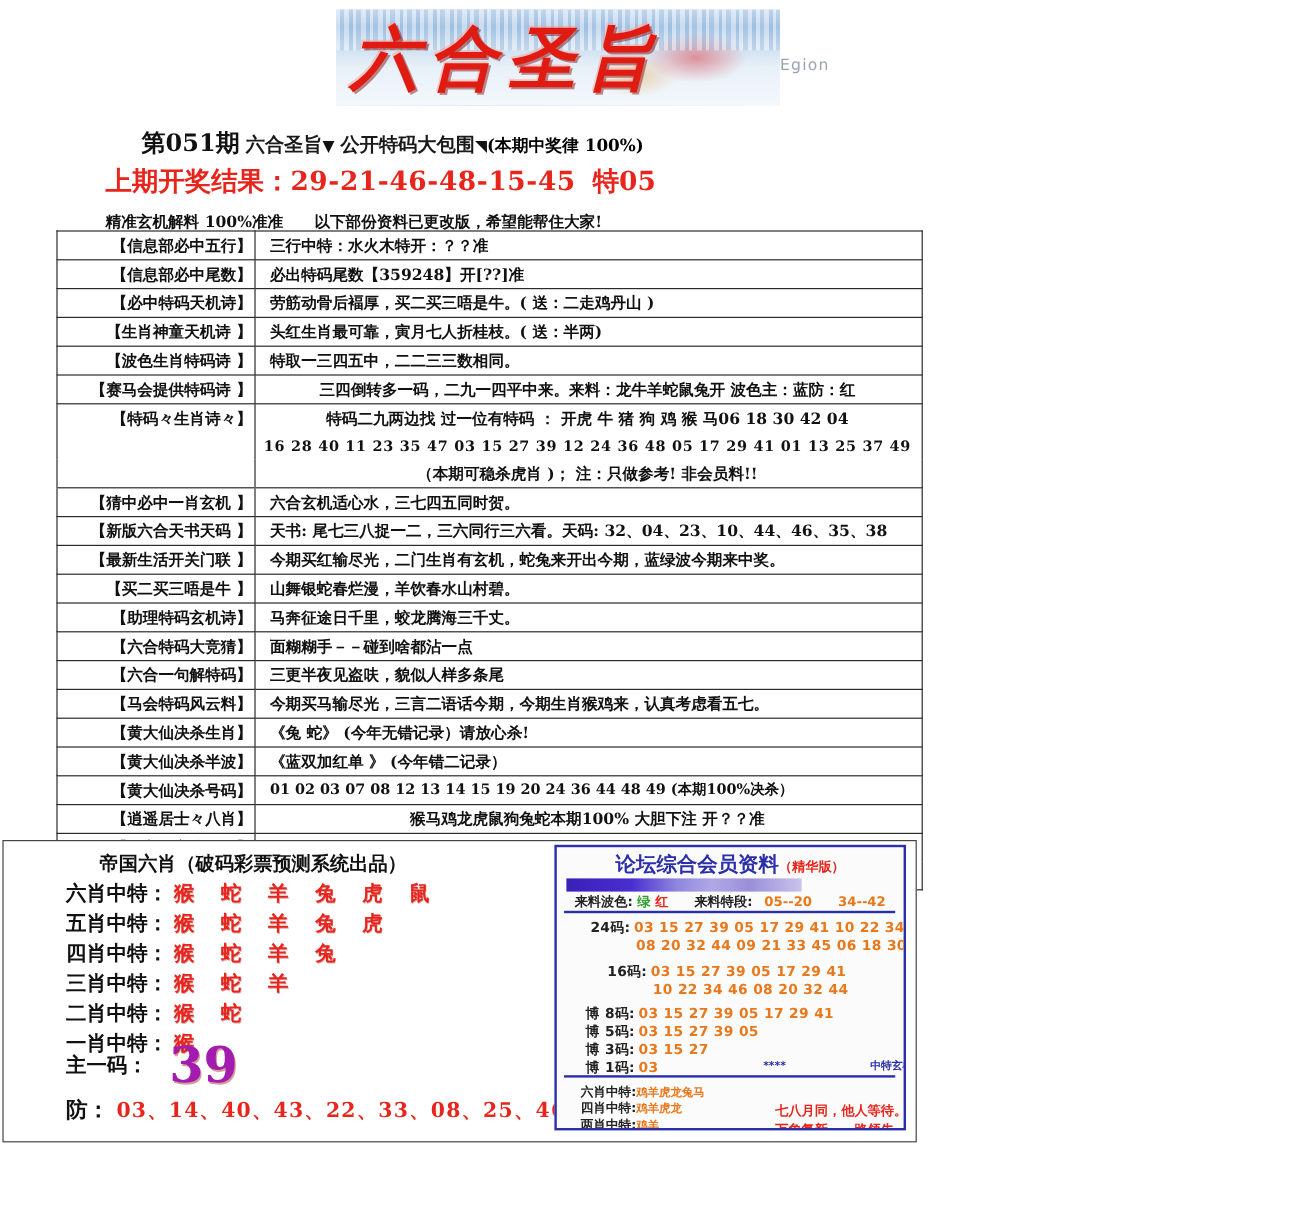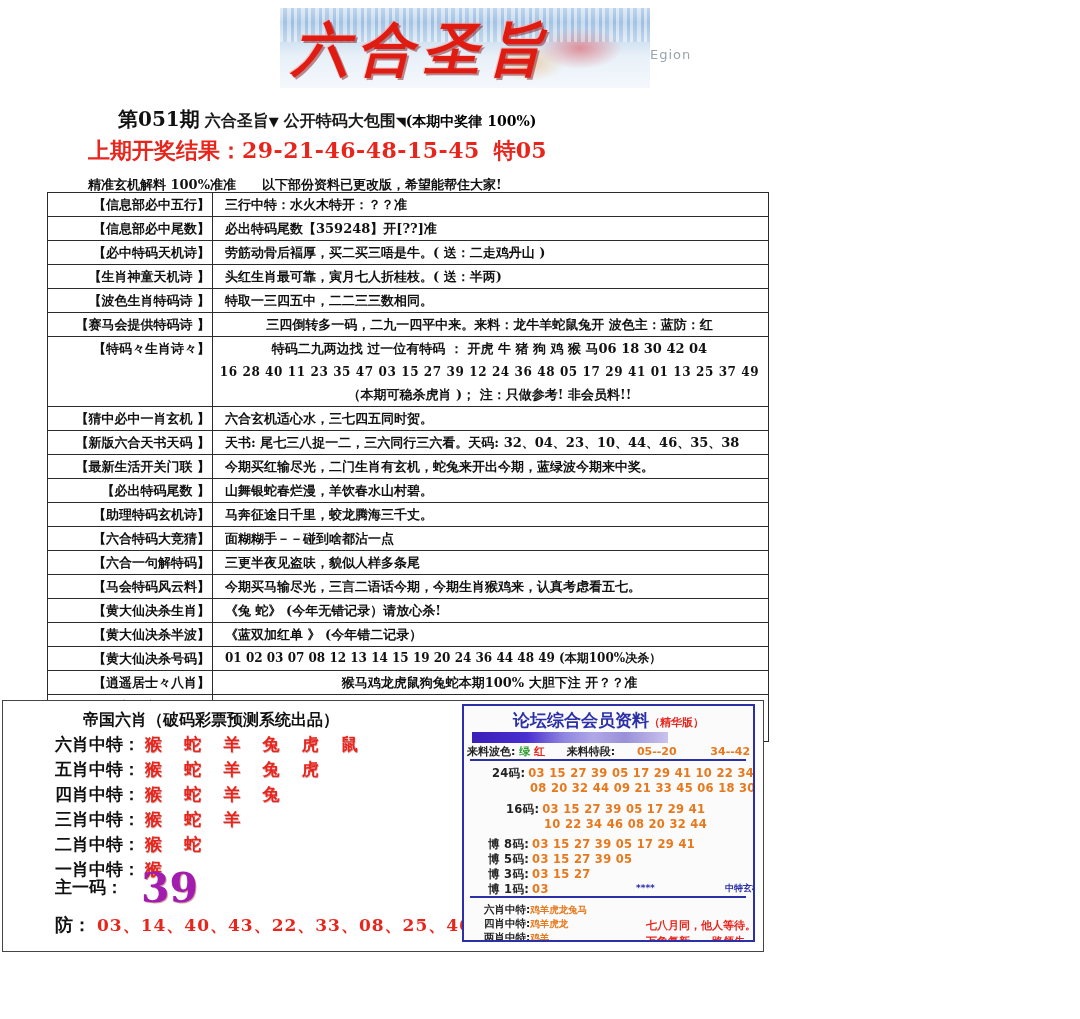--- a/index.html
+++ b/index.html
@@ -132,21 +132,21 @@
   #grad-bar{
     position:absolute;left:8px;top:26px;width:196px;height:11px;
     background:linear-gradient(90deg,#3a1fb8 0%,#4a2fd0 28%,#8f86df 47%,#b0a8e6 62%,#9a8fd8 78%,#c9c3ec 100%);
   }
   #wave-line{
     position:absolute;left:0;top:38px;width:289px;text-align:center;white-space:nowrap;
     font-size:11px;font-weight:bold;color:#222;
   }
   #wave-line .green{color:#2f9e2f;}
   #wave-line .red{color:#e8251c;}
-  #wave-line .seg{color:#e8781c;margin-left:18px;}
+  #wave-line .seg{color:#e8781c;margin-left:6px;}
   #hr1{position:absolute;left:6px;top:53px;width:276px;height:2px;background:#2b2fa8;}
   .num-line{
     position:absolute;white-space:nowrap;
     font-size:11.5px;font-weight:bold;color:#e8781c;letter-spacing:.3px;
   }
   .num-line .lab{color:#222;margin-right:3px;}
   #hr2{position:absolute;left:6px;top:165px;width:276px;height:2px;background:#2b2fa8;}
   .zx2{
     position:absolute;white-space:nowrap;font-size:10.5px;font-weight:bold;color:#222;
   }
@@ -226,21 +226,21 @@
     </tr>
     <tr>
       <td class="lbl">【新版六合天书天码 】</td>
       <td class="val">天书: 尾七三八捉一二，三六同行三六看。天码: 32、04、23、10、44、46、35、38</td>
     </tr>
     <tr>
       <td class="lbl">【最新生活开关门联 】</td>
       <td class="val">今期买红输尽光，二门生肖有玄机，蛇兔来开出今期，蓝绿波今期来中奖。</td>
     </tr>
     <tr>
-      <td class="lbl">【必出特码尾数 】</td>
+      <td class="lbl">【买二买三唔是牛 】</td>
       <td class="val">山舞银蛇春烂漫，羊饮春水山村碧。</td>
     </tr>
     <tr>
       <td class="lbl">【助理特码玄机诗】</td>
       <td class="val">马奔征途日千里，蛟龙腾海三千丈。</td>
     </tr>
     <tr>
       <td class="lbl">【六合特码大竞猜】</td>
       <td class="val">面糊糊手－－碰到啥都沾一点</td>
     </tr>

